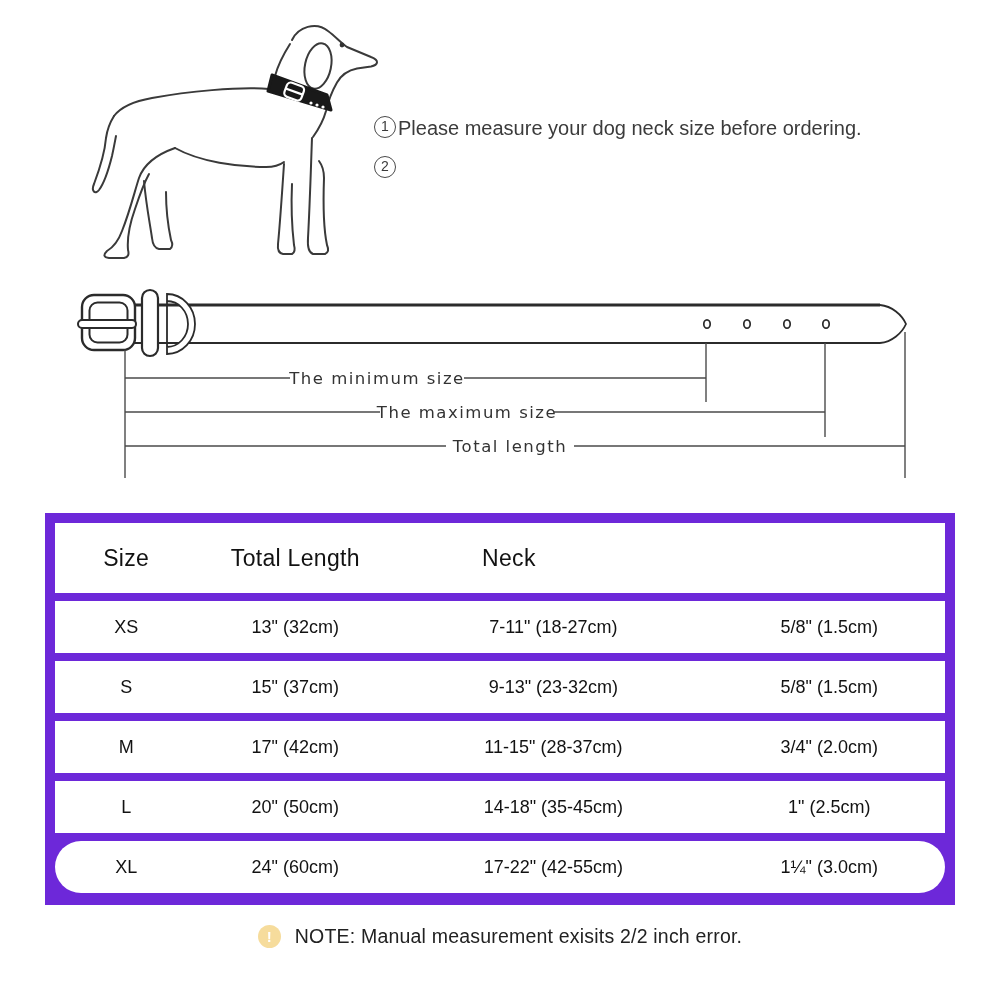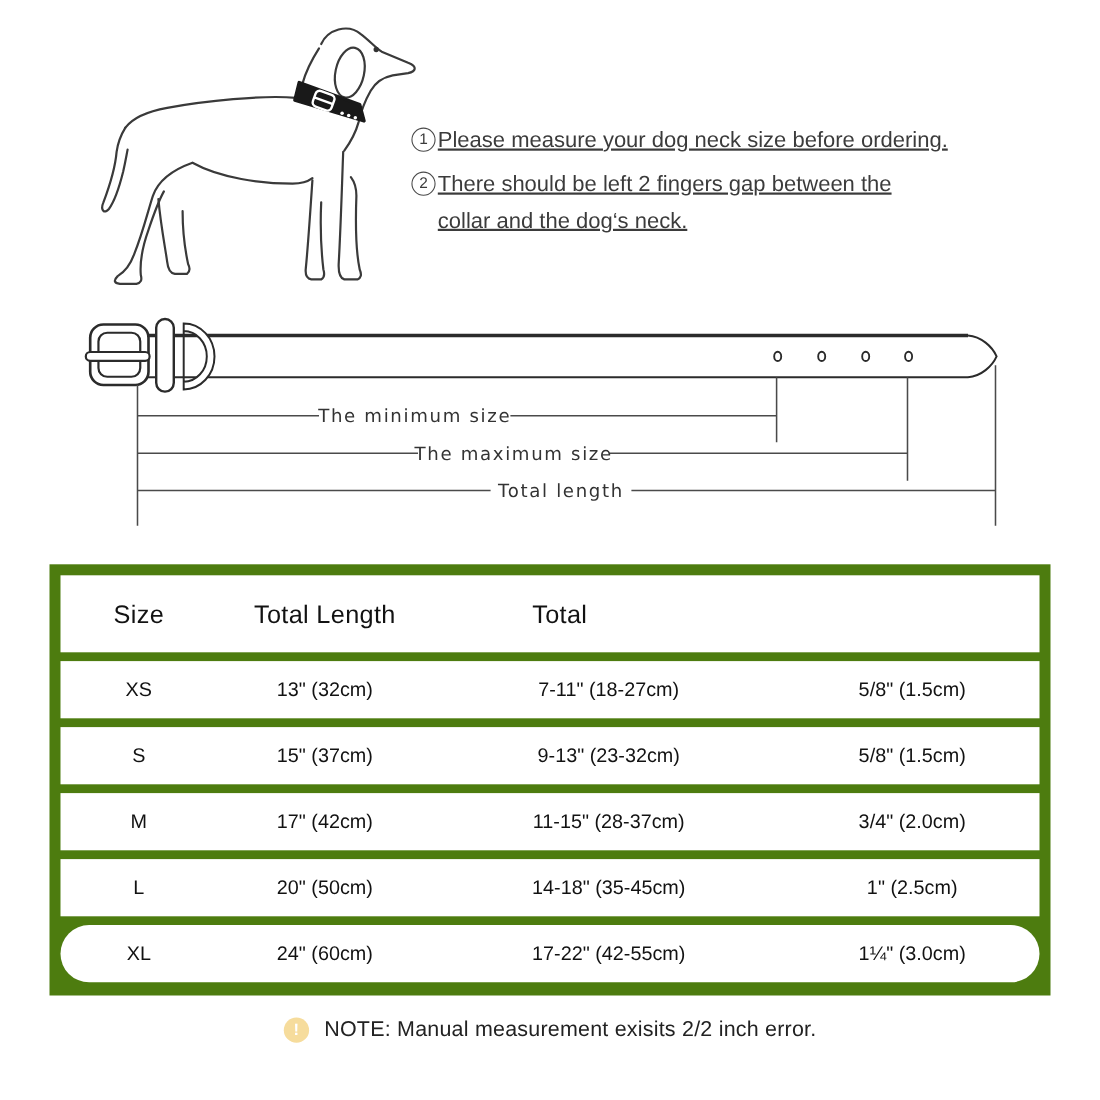--- a/index.html
+++ b/index.html
@@ -9,25 +9,25 @@
   }
   .abs{position:absolute;}
 
   
   #instructions{left:374px;top:112px;width:610px;font-size:20px;color:#3b3b3b;}
   .instr-line{display:flex;align-items:flex-start;margin-bottom:7px;line-height:30px;}
   .circ-num{
     flex:0 0 auto;width:22px;height:22px;box-sizing:border-box;border:1.5px solid #4a4a4a;
     border-radius:50%;font-size:14px;line-height:19px;text-align:center;margin-top:4px;color:#3b3b3b;
   }
-  .instr-text{padding-left:2px;line-height:33px;text-decoration:underline;}
+  .instr-text{padding-left:2px;line-height:33px;}
 
   
   #size-table{
-    left:45px;top:513px;width:910px;height:392px;background:#4d7c0f;
+    left:45px;top:513px;width:910px;height:392px;background:#6d28d9;
     box-sizing:border-box;padding:10px;
   }
   .t-row{background:#ffffff;display:flex;align-items:center;margin-bottom:8px;}
   .t-row:last-child{margin-bottom:16px;border-radius:26px;}
   .t-header{height:70px;font-size:23px;color:#121212;letter-spacing:0.3px;}
   .t-data{height:52px;font-size:18px;color:#121212;}
   .t-cell{text-align:center;}
   .c1{width:16%;}.c2{width:22%;}.c3{width:36%;}.c4{width:26%;}
 
   
@@ -83,21 +83,20 @@
   <circle cx="243" cy="91" r="1.6" fill="#ffffff"></circle>
 </svg>
 
 <div id="instructions" class="abs">
   <div class="instr-line">
     <span class="circ-num">1</span>
     <span class="instr-text">Please measure your dog neck size before ordering.</span>
   </div>
   <div class="instr-line">
     <span class="circ-num">2</span>
-    <span class="instr-text"><span>There should be left 2 fingers gap between the</span><br><span>collar and the dog‘s neck.</span></span>
   </div>
 </div>
 
 <svg class="abs" style="left:40px;top:285px;" width="920" height="200" viewBox="0 0 920 200">
 
   <g>
     <path d="M 60,20 L 840,20 C 852,21 862,30 866,39 C 862,48 852,57 840,58 L 60,58 Z" fill="#ffffff" stroke="none"></path>
     <path d="M 60,20 L 840,20" stroke="#2b2b2b" stroke-width="3" fill="none"></path>
     <path d="M 60,58 L 840,58" stroke="#2b2b2b" stroke-width="1.8" fill="none"></path>
     <path d="M 840,20 C 852,21 862,30 866,39 C 862,48 852,57 840,58" stroke="#2b2b2b" stroke-width="1.8" fill="none"></path>
@@ -135,21 +134,21 @@
   </g>
   <text class="diag-label" x="337" y="99" text-anchor="middle">The minimum size</text>
   <text class="diag-label" x="427" y="133" text-anchor="middle">The maximum size</text>
   <text class="diag-label" x="470" y="167" text-anchor="middle">Total length</text>
 </svg>
 
 <div id="size-table" class="abs">
   <div class="t-row t-header">
     <div class="t-cell c1">Size</div>
     <div class="t-cell c2">Total Length</div>
-    <div class="t-cell c4">Total</div>
+    <div class="t-cell c4">Neck</div>
   </div>
   <div class="t-row t-data">
     <div class="t-cell c1">XS</div>
     <div class="t-cell c2">13" (32cm)</div>
     <div class="t-cell c3">7-11" (18-27cm)</div>
     <div class="t-cell c4">5/8" (1.5cm)</div>
   </div>
   <div class="t-row t-data">
     <div class="t-cell c1">S</div>
     <div class="t-cell c2">15" (37cm)</div>

